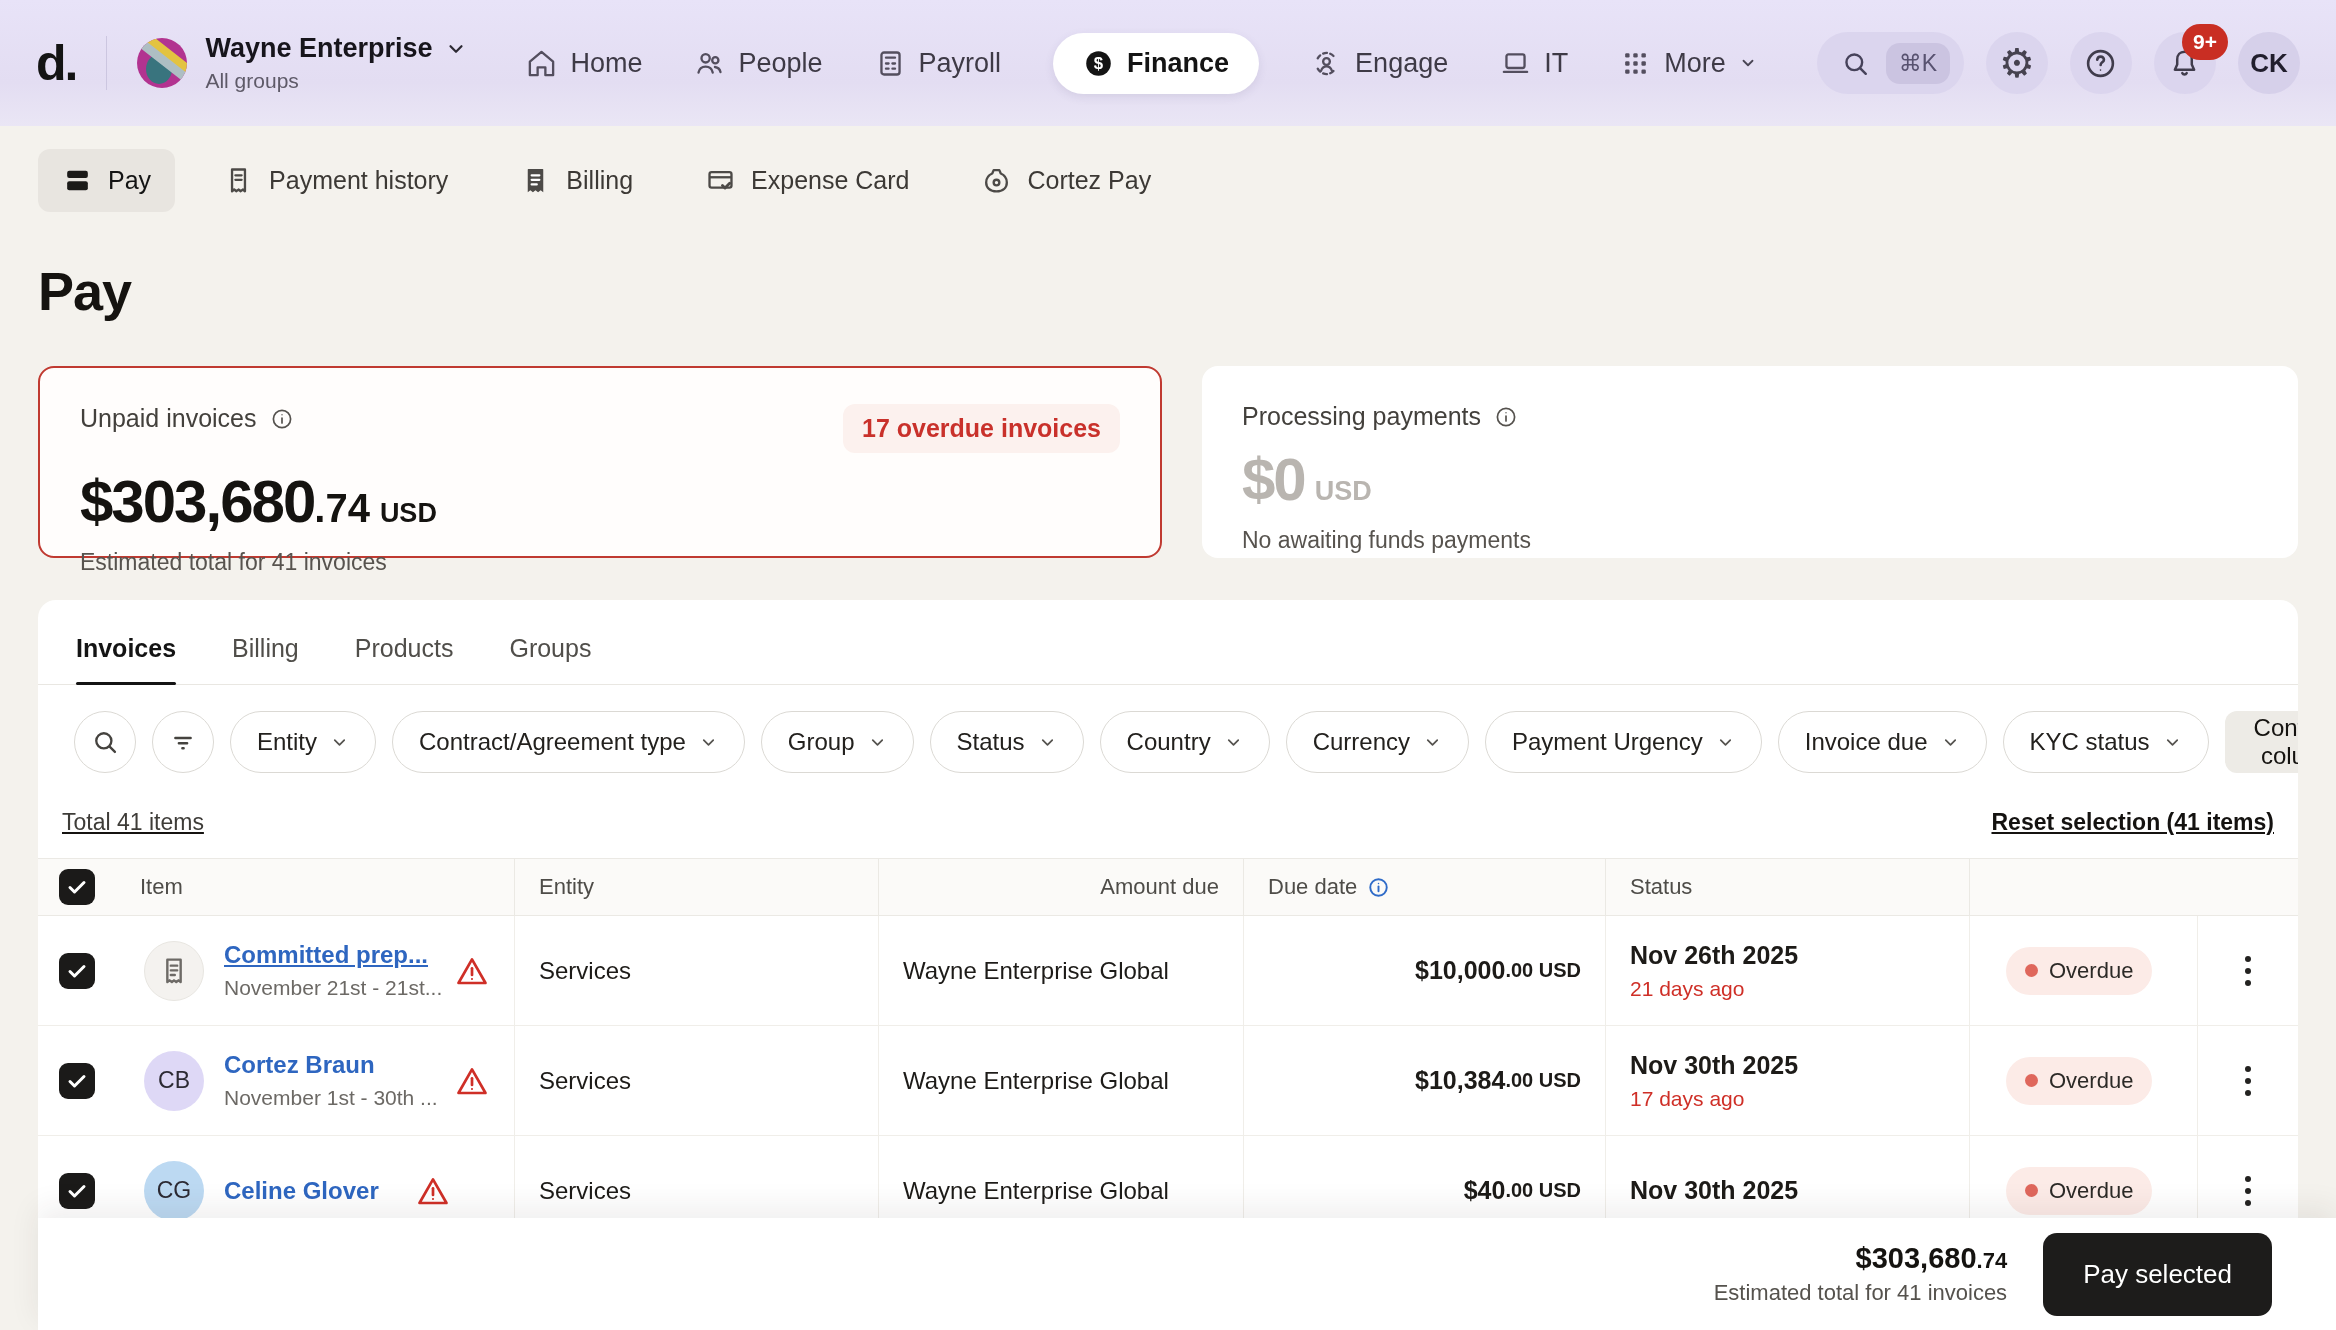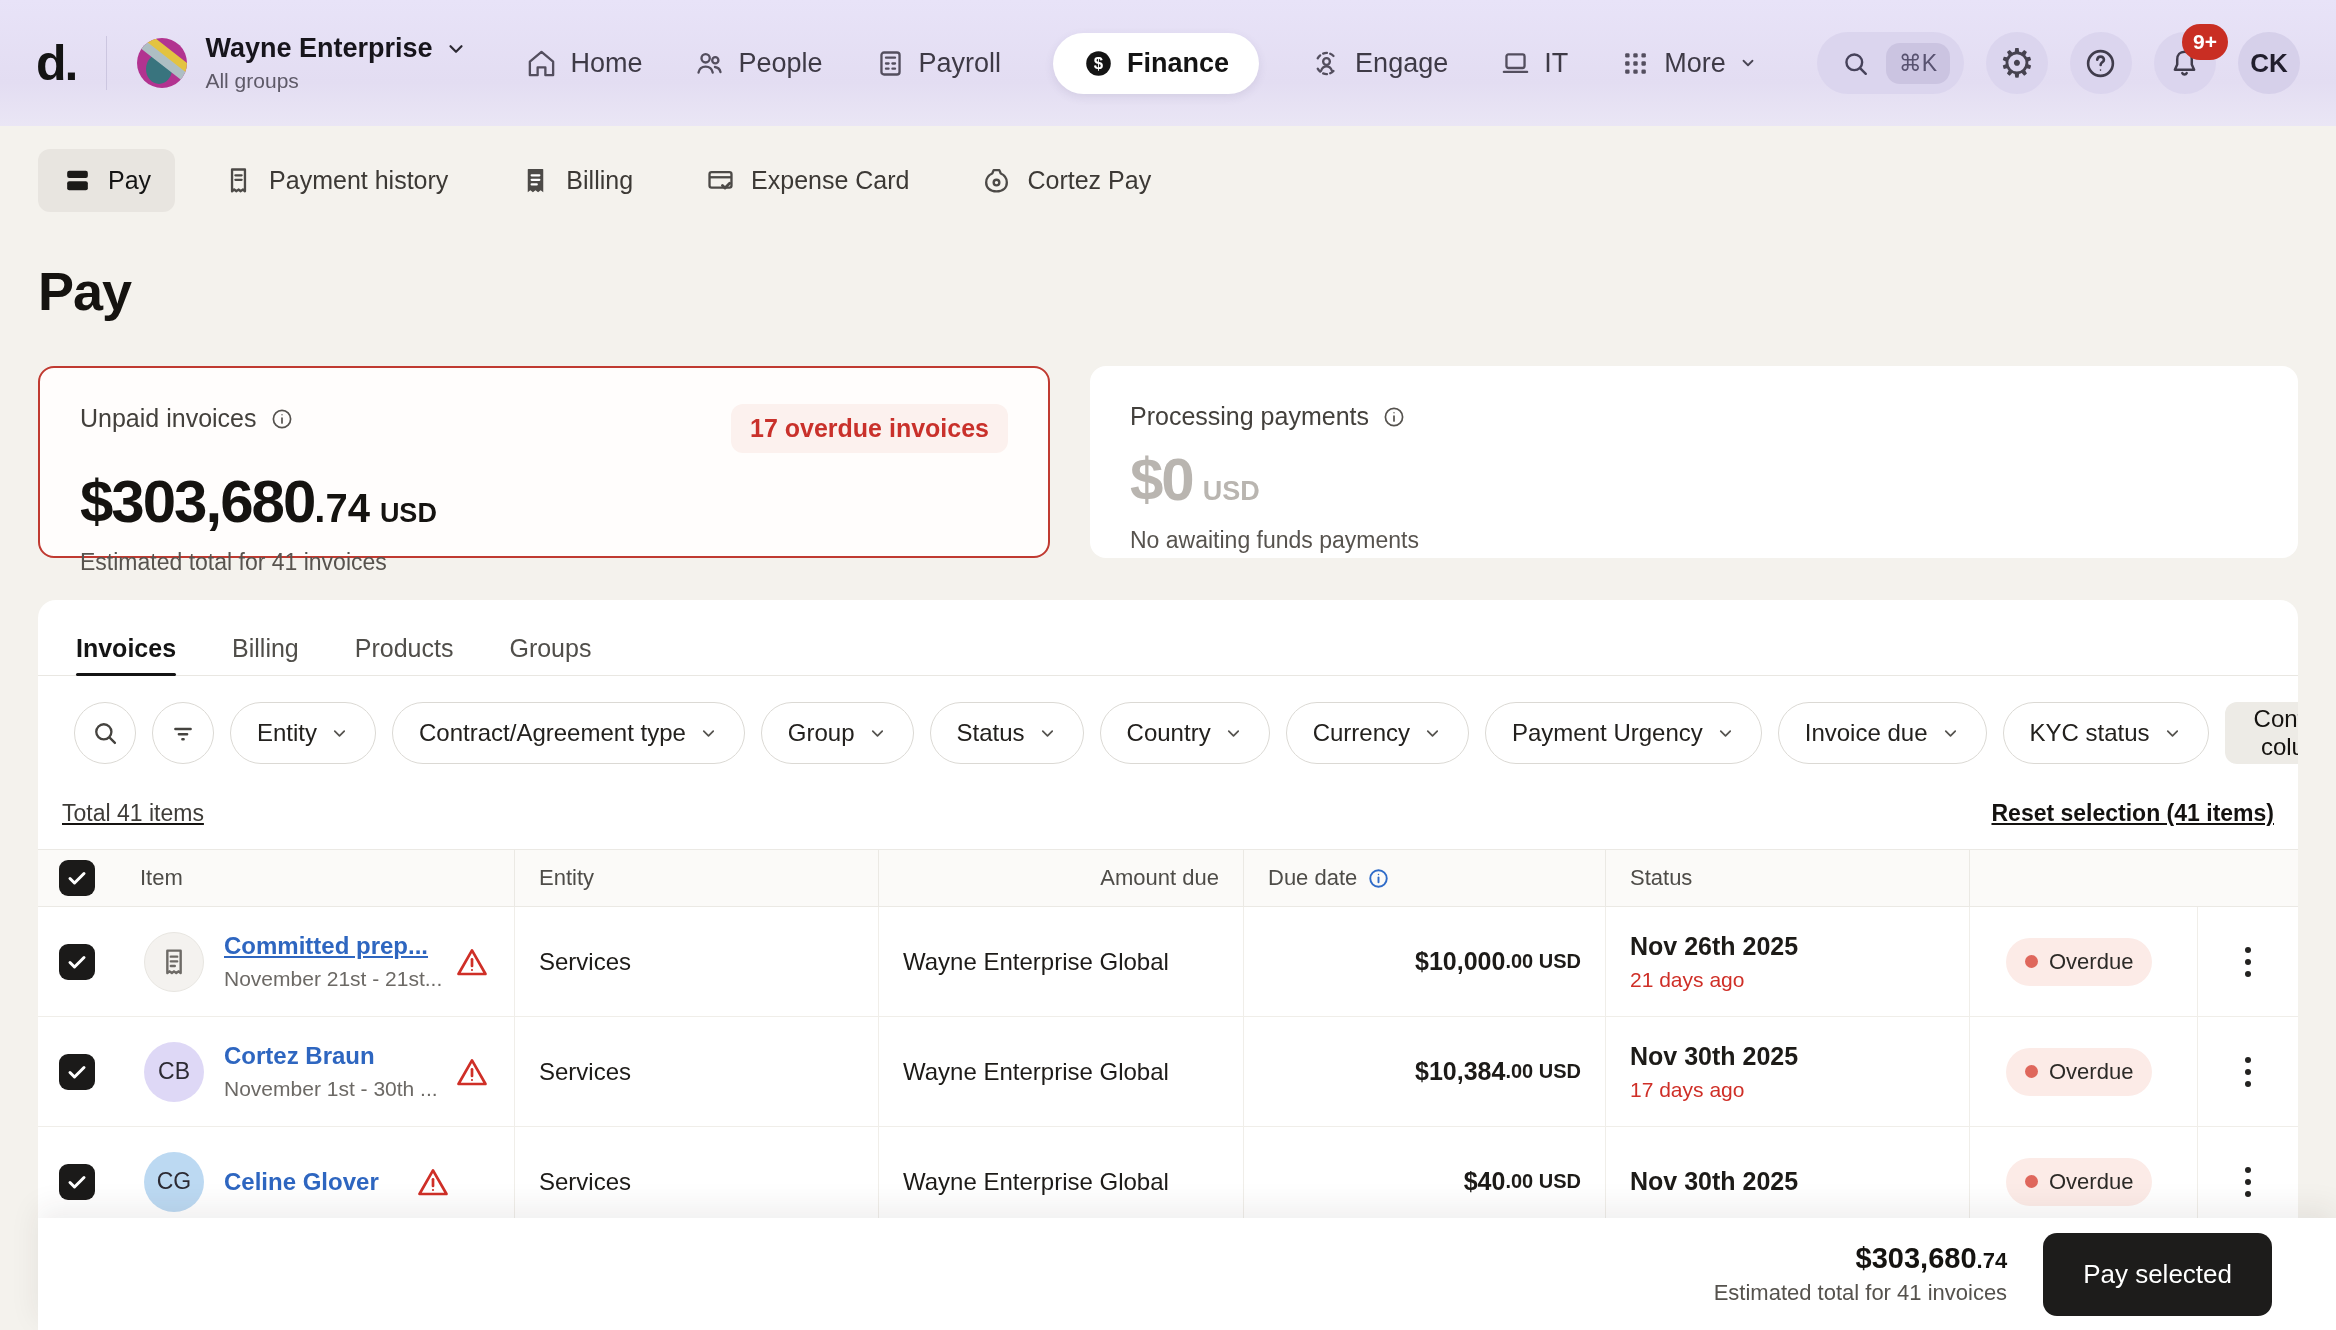--- a/index.html
+++ b/index.html
@@ -85,21 +85,21 @@
   .subnav-item .nicon svg { width:100%; height:100%; }
   .subnav-item.active { background:#e8e5e0; color:#141414; font-weight:500; }
   .subnav-item.active .nicon { color:#1b1a18; }
 
   
   .page-title { font-size:54px; font-weight:700; margin:42px 0 0 38px; letter-spacing:-1px; }
 
   
   .cards { display:flex; gap:40px; margin:44px 38px 0; }
   .card { border-radius:16px; background:#fff; padding:36px 40px; height:192px; }
-  .card.unpaid { width:1012px; border:2px solid #c03a31; background:#fffdfc; }
+  .card.unpaid { width:1124px; border:2px solid #c03a31; background:#fffdfc; }
   .card.processing { flex:1; }
   .card-top { display:flex; justify-content:space-between; align-items:flex-start; }
   .card-title-row { display:flex; align-items:center; gap:13px; font-size:25px; color:#43403c; }
   .info-icon { width:24px; height:24px; color:#55524e; cursor:pointer; }
   .info-icon svg { width:100%; height:100%; }
   .overdue-badge {
     font-size:25px; font-weight:700; color:#c9312b; background:#fcf1ee;
     padding:10px 19px; border-radius:12px;
   }
   .amount-row { margin-top:14px; display:flex; align-items:baseline; }
@@ -108,21 +108,21 @@
   .amount-cur { font-size:27px; font-weight:700; margin-left:10px; }
   .muted { color:#b9b5b0; }
   .card-caption { margin-top:13px; font-size:23px; color:#57534e; }
 
   
   .main-card {
     margin:42px 38px 0; background:#fff; border-radius:18px 18px 0 0;
     height:722px; overflow:hidden;
   }
   .tabs { display:flex; gap:56px; padding:34px 38px 0; border-bottom:1px solid #e9e7e2; }
-  .tab { font-size:25px; color:#504e4a; padding-bottom:12px; position:relative; cursor:pointer; }
+  .tab { font-size:25px; color:#504e4a; padding-bottom:21px; position:relative; cursor:pointer; }
   .tab.active { color:#141414; font-weight:700; }
   .tab.active::after {
     content:""; position:absolute; left:0; right:0; bottom:-1px; height:3px;
     background:#141414; border-radius:2px;
   }
   .filter-bar { display:flex; align-items:center; gap:16px; padding:26px 36px 0; }
   .icon-btn {
     width:62px; height:62px; border-radius:50%; border:1.5px solid #dbd9d4; background:#fff;
     display:flex; align-items:center; justify-content:center; color:#45433f; cursor:pointer; flex:none;
   }

